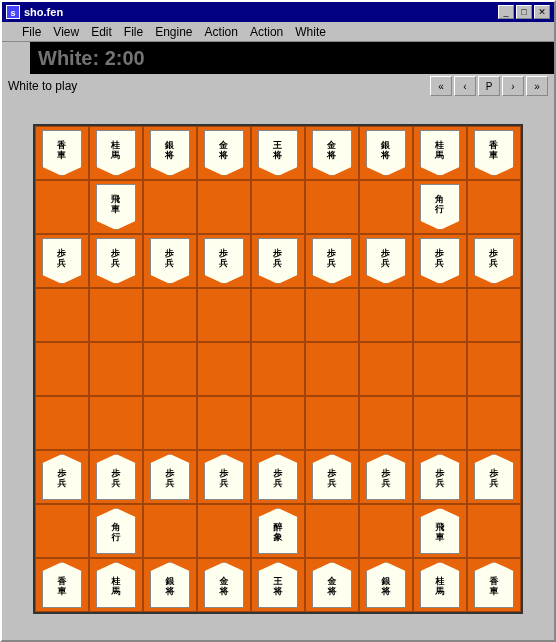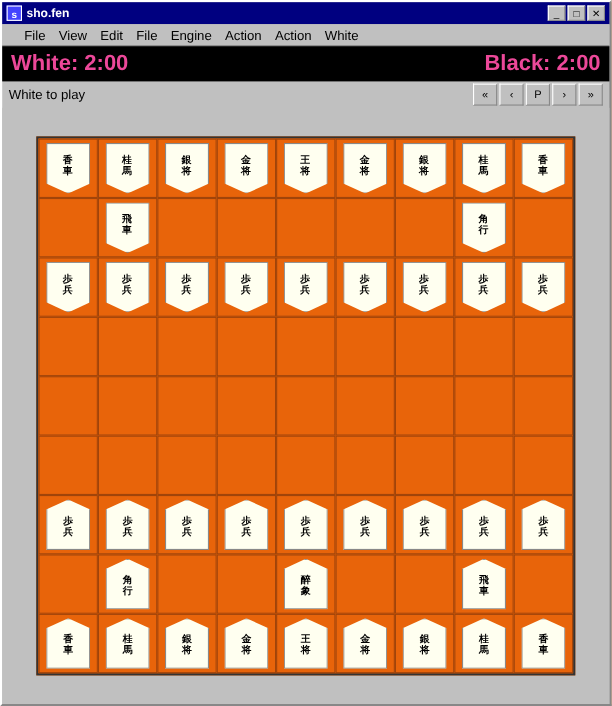--- a/index.html
+++ b/index.html
@@ -83,27 +83,28 @@
     }
     .menubar-item {
       padding: 2px 6px;
       font-size: 12px;
       cursor: pointer;
     }
 
     
     .scorebar {
       background: #000;
-      color: #ec4899;
+      color: #737373;
       display: flex;
       align-items: center;
       justify-content: space-between;
       padding: 2px 8px;
       height: 32px;
       flex-shrink: 0;
+      margin-left: 28px;
     }
     .score-white, .score-black {
       font-size: 20px;
       font-weight: bold;
       font-family: Arial, sans-serif;
     }
 
     
     .statusbar {
       display: flex;
@@ -236,24 +237,20 @@
     <span class="menubar-item">Action</span>
     <span class="menubar-item">Action</span>
     <span class="menubar-item">White</span>
   </div>
 
   <div class="scorebar">
     <div class="score-white">
       <span>White:</span>
       <span>2:00</span>
     </div>
-    <div class="score-black">
-      <span>Black:</span>
-      <span>2:00</span>
-    </div>
   </div>
 
   <div class="statusbar">
     <span class="status-text">White to play</span>
     <div class="nav-controls">
       <div class="nav-btn">«</div>
       <div class="nav-btn">‹</div>
       <div class="nav-btn">P</div>
       <div class="nav-btn">›</div>
       <div class="nav-btn">»</div>

